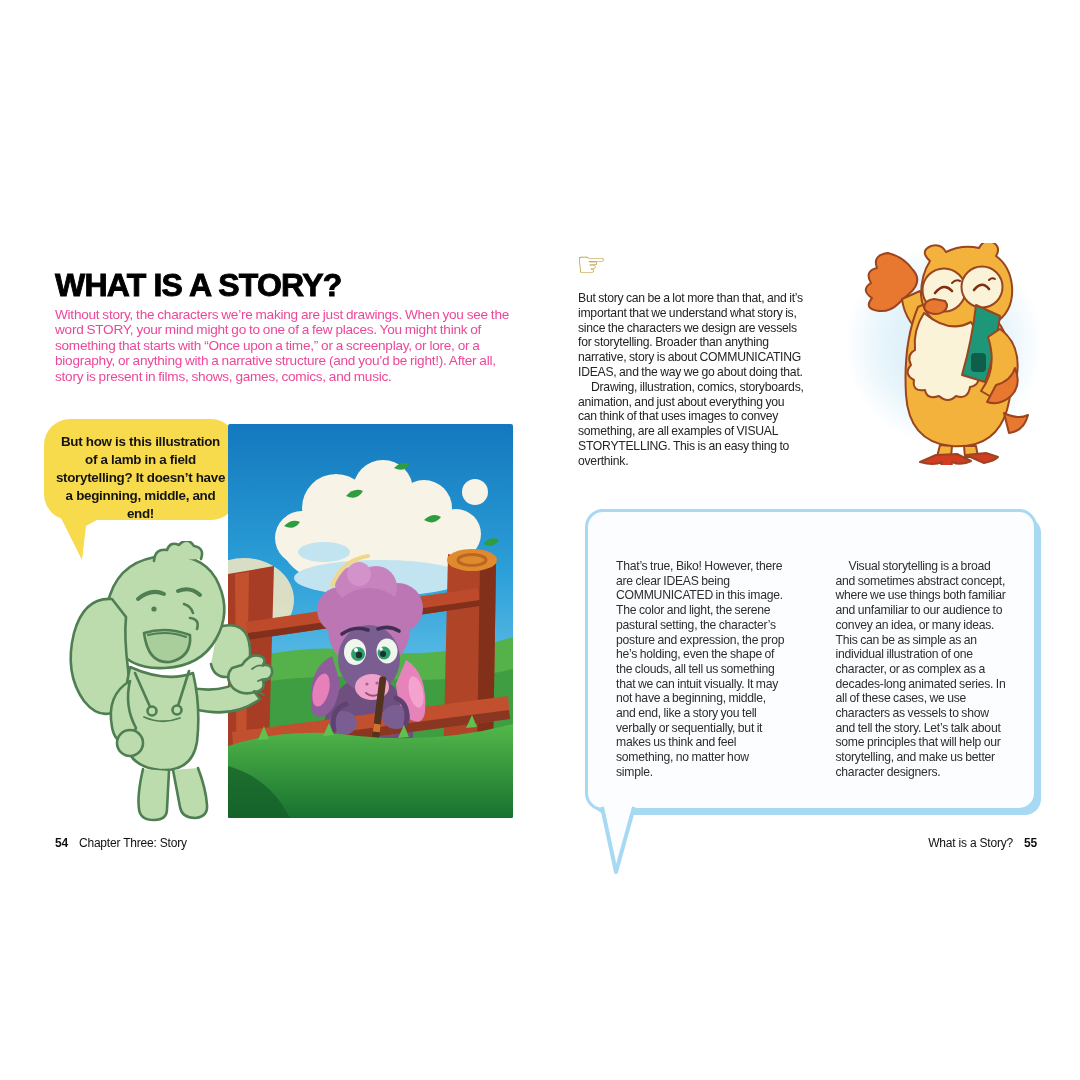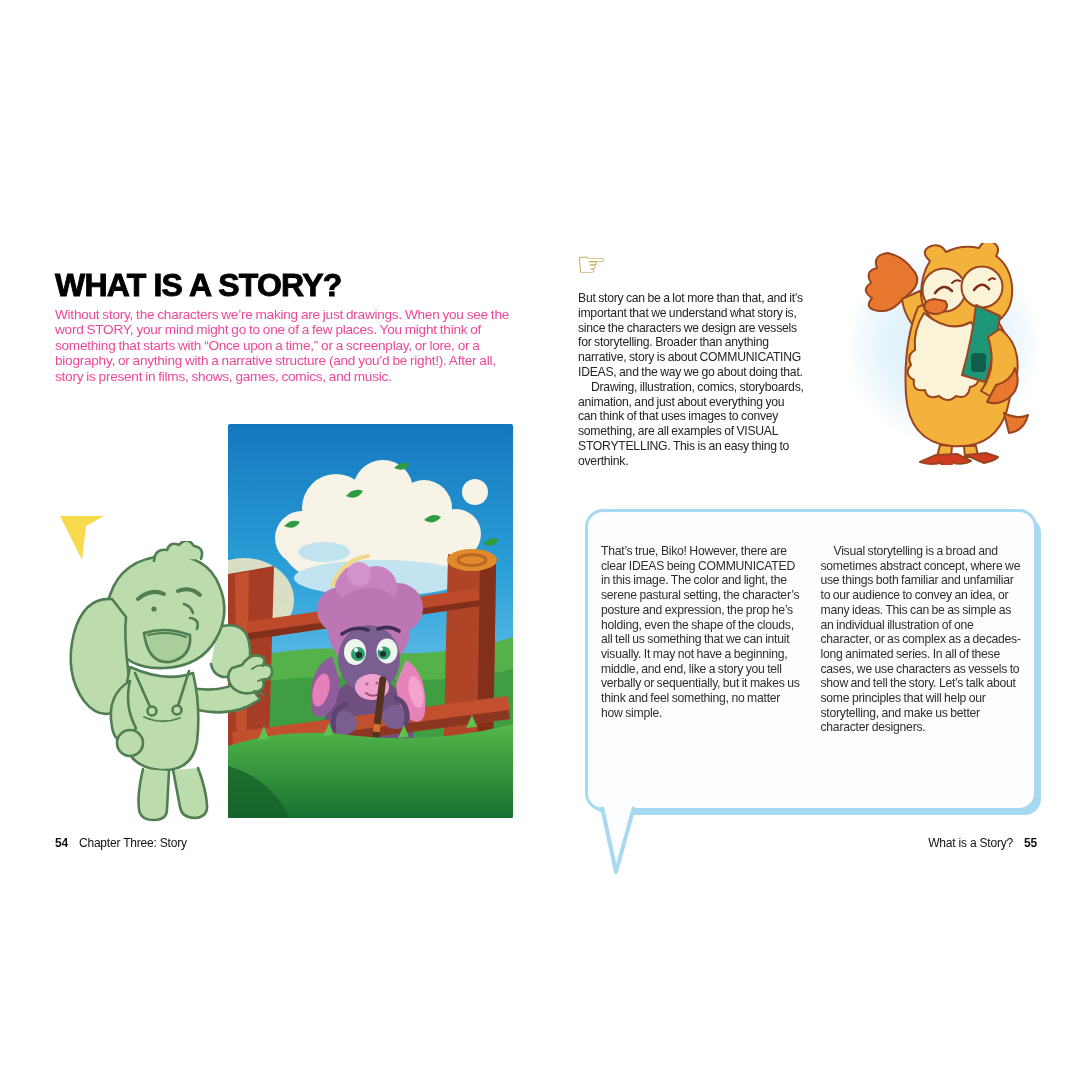--- a/index.html
+++ b/index.html
@@ -38,32 +38,35 @@
   .owl-glow{position:absolute;left:828px;top:226px;width:232px;height:258px;z-index:0;
             background:radial-gradient(ellipse 55% 50% at 50% 46%,#D7EDF8 0%,#E6F4FB 48%,rgba(255,255,255,0) 78%);}
   .owl-svg{position:absolute;left:848px;top:243px;width:192px;height:222px;z-index:1;}
 
   .bubble-blue{position:absolute;left:585px;top:509px;width:452px;height:302px;box-sizing:border-box;
                background:#FCFDFE;border:3px solid #A8D9F2;border-radius:18px;
                box-shadow:6px 6px 0 -2px #A8D9F2;display:flex;gap:19px;
                padding:32px 13px 0 13px;z-index:1;}
   .bubble-blue .col{flex:1;font-size:12.2px;line-height:14.7px;color:#2E2E2E;
                     letter-spacing:-0.25px;word-spacing:-0.5px;}
-  .bubble-blue p{margin:0;}
+  .bubble-blue p{margin:15px;}
   .bubble-blue-tail{position:absolute;left:596px;top:806px;width:46px;height:72px;z-index:2;}
 </style>
 </head>
 <body>
 
 <div id="canvas">
 
   <h1 class="page-title">WHAT IS A STORY?</h1>
 
   <p class="intro">Without story, the characters we’re making are just drawings. When you see the word STORY, your mind might go to one of a few places. You might think of something that starts with “Once upon a time,” or a screenplay, or lore, or a biography, or anything with a narrative structure (and you’d be right!). After all, story is present in films, shows, games, comics, and music.</p>
 
+  <div class="bubble-yellow">
+    <span>But how is this illustration of a lamb in a field storytelling? It doesn’t have a beginning, middle, and end!</span>
+  </div>
   <svg class="bubble-yellow-tail" viewBox="0 0 50 48">
     <polygon points="4,0 48,0 30,10 26,44" fill="#F8DB4D"></polygon>
   </svg>
 
   <svg class="biko-svg" viewBox="0 0 245 288">
     <g stroke="#4F7E52" stroke-width="2.6" fill="#BCDCAE" stroke-linejoin="round" stroke-linecap="round">
 
       <path d="M180,86 q30,-8 32,22 q2,26 -22,28 q-14,1 -17,-13"></path>
 
       <path d="M150,146 q32,8 56,-8 l16,20 q-26,20 -66,10 Z"></path>

